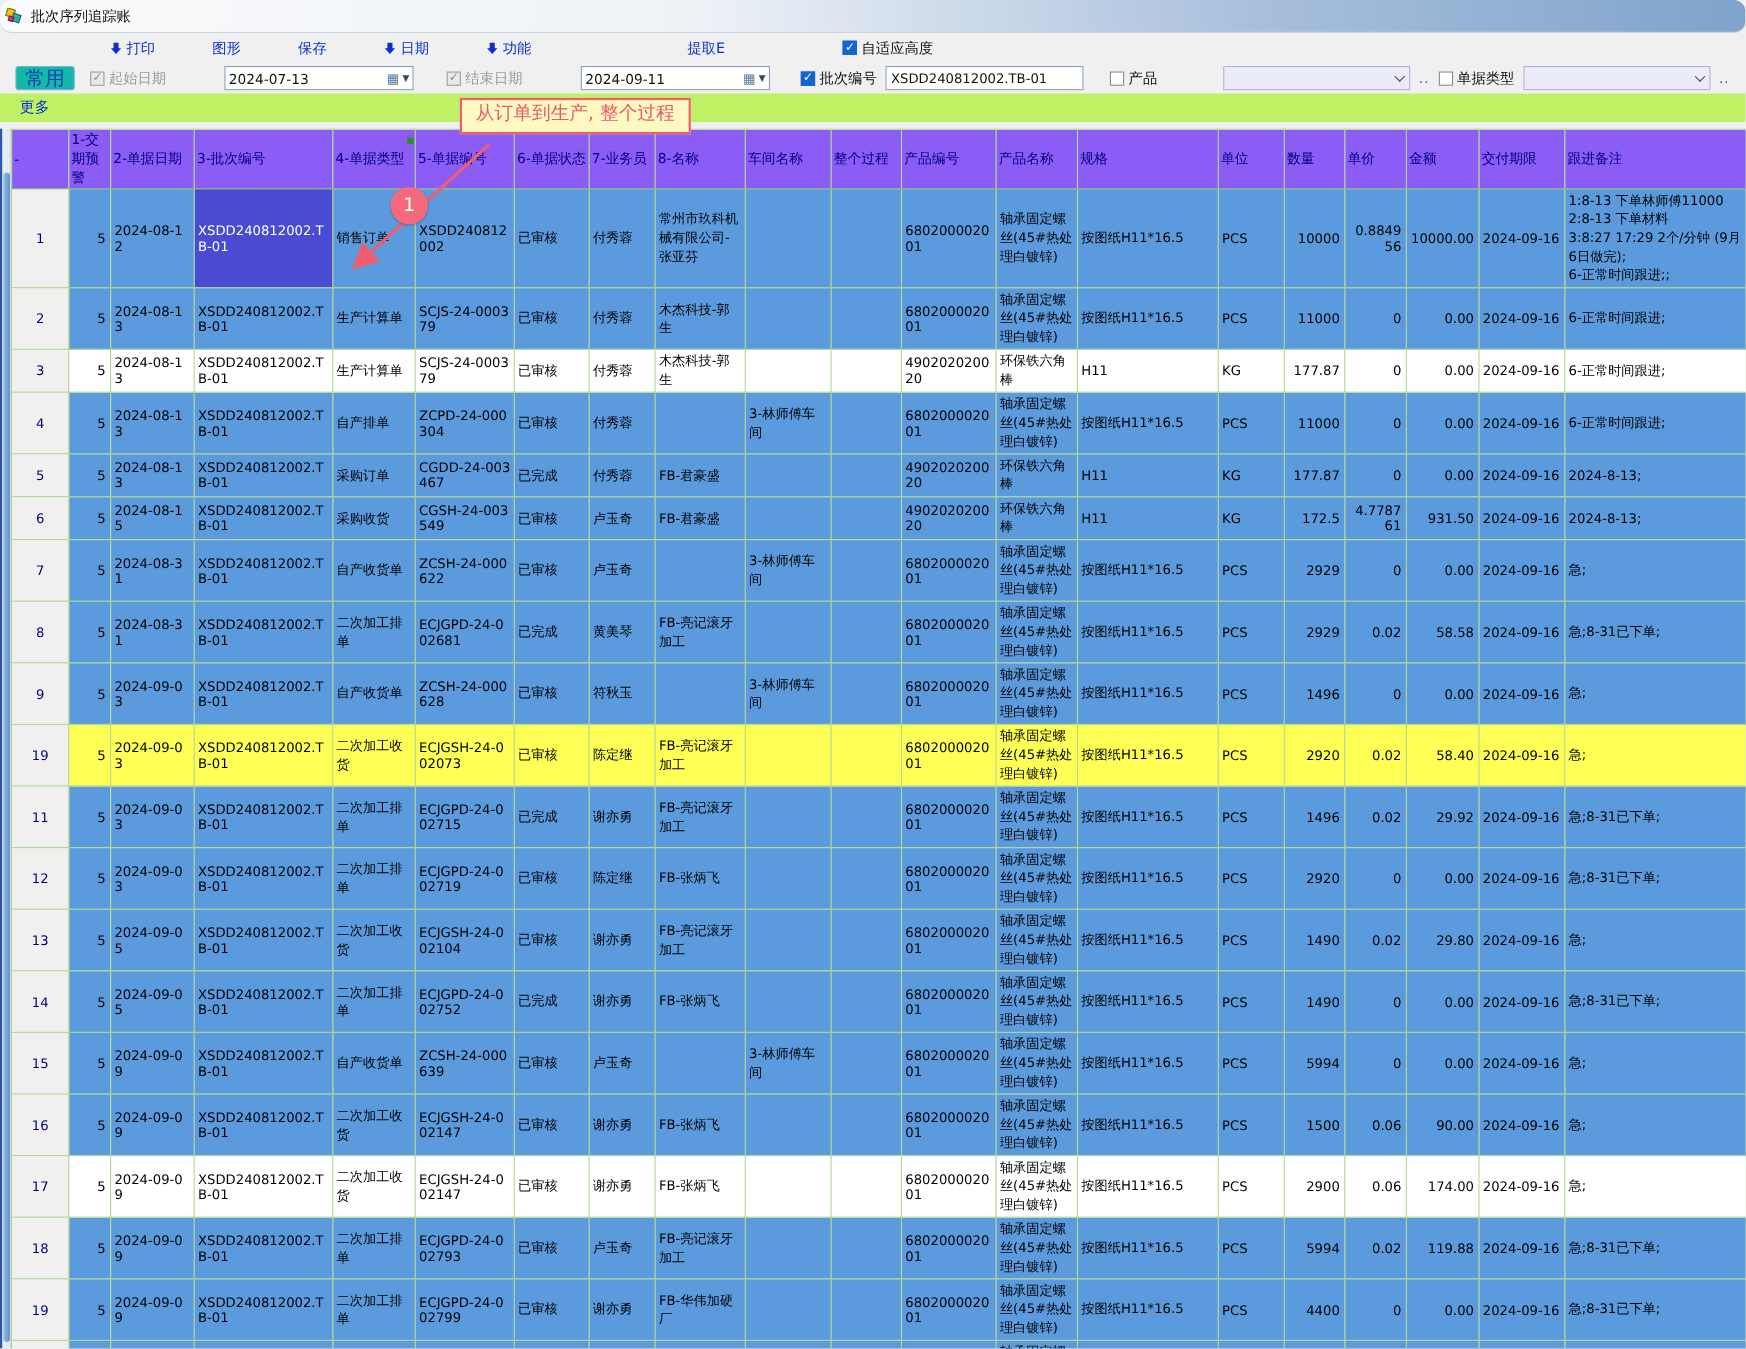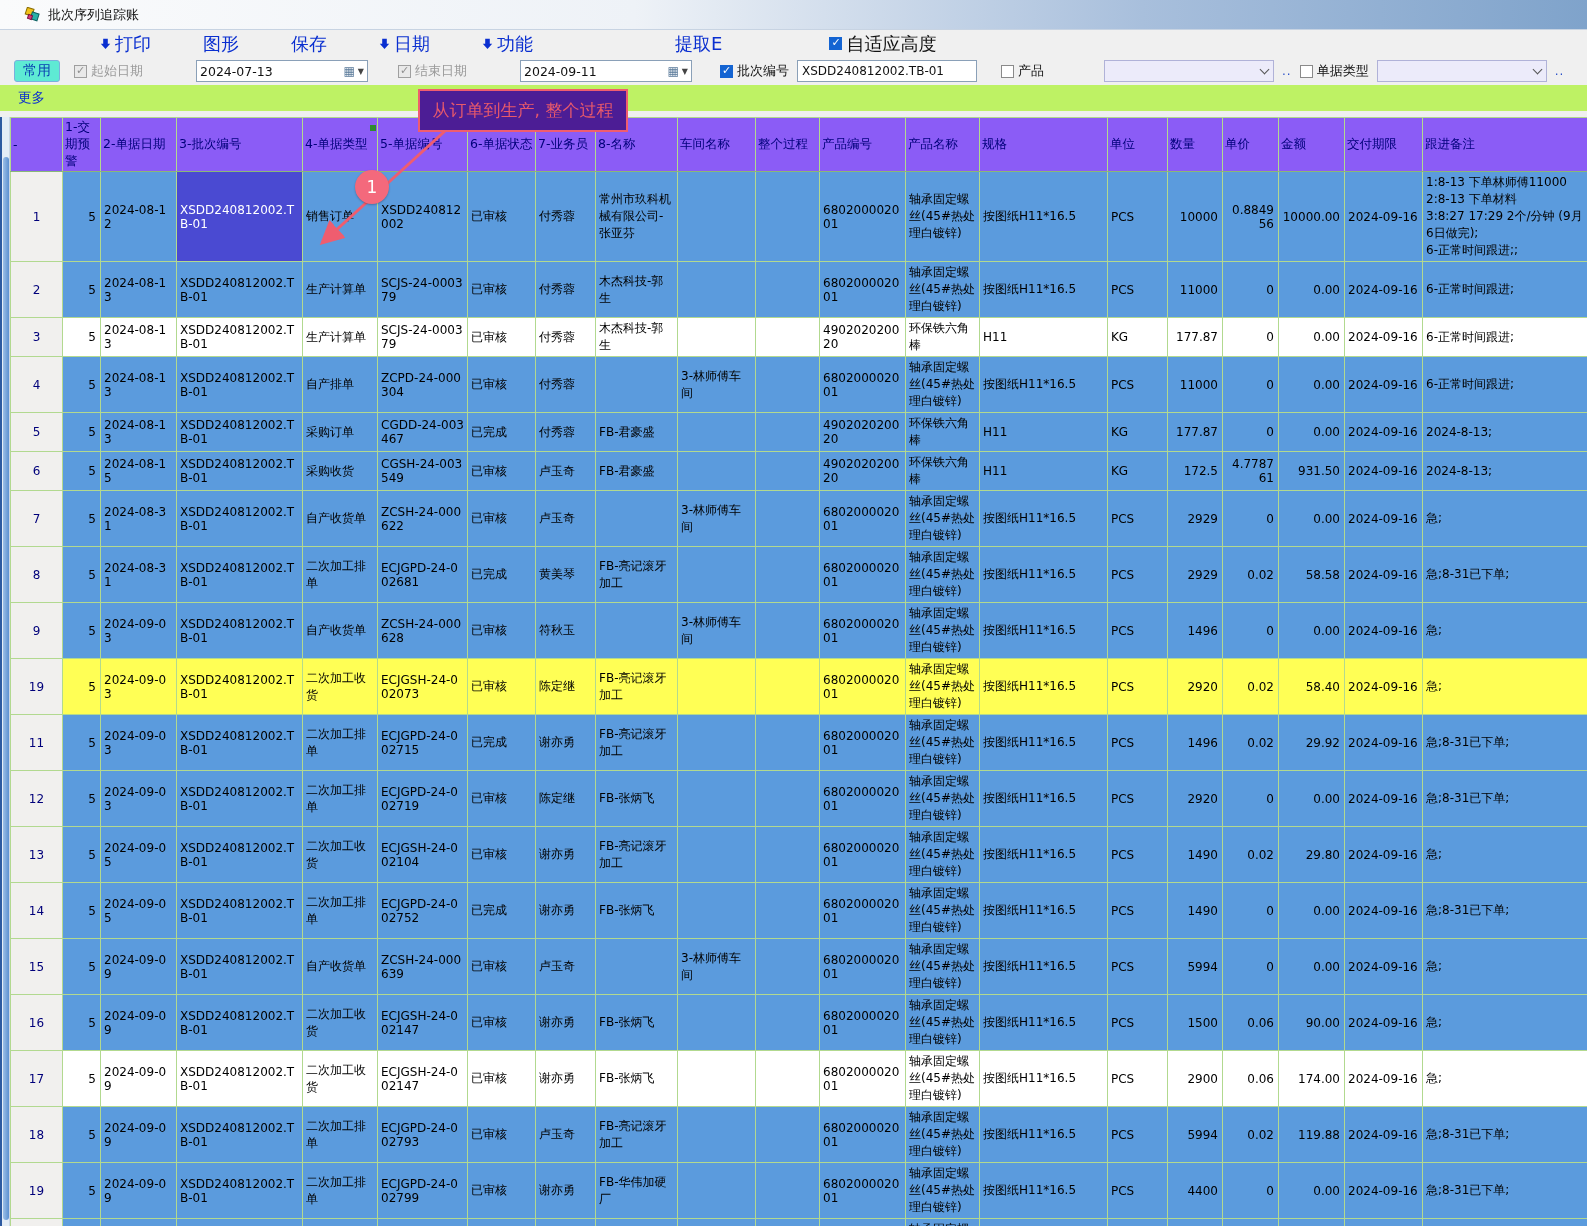--- a/index.html
+++ b/index.html
@@ -1,39 +1,40 @@
 <!DOCTYPE html>
 <html><head>
 <meta charset="utf-8">
 <style>
   * { margin:0; padding:0; box-sizing:border-box; }
   html,body { width:1587px; height:1226px; overflow:hidden; }
   body { font-family:"DejaVu Sans", sans-serif; background:#f0f0f0; position:relative; font-size:12px; }
 
   
   .titlebar{
-    height:30px; display:flex; align-items:center; padding-left:24px; gap:6px;
+    height:30px; display:flex; align-items:center; padding-left:4px; gap:6px;
     background:linear-gradient(to right,#fafbfc 0%,#eef2f7 40%,#a8bfdc 72%,#7fa3cb 100%);
     border-bottom:1px solid #c7d3e2;
+    border-radius:11px;
   }
   .title-text{ font-size:13px; color:#111; }
   .toolbar{
     height:27px; display:flex; align-items:center; background:#f0f0f0; padding-left:100px; gap:0;
   }
-  .tb-item{ display:flex; align-items:center; gap:4px; color:#0a2fd0; font-size:18px; cursor:default; margin-right:52px;}
+  .tb-item{ display:flex; align-items:center; gap:4px; color:#0a2fd0; font-size:13px; cursor:default; margin-right:52px;}
   .arrow-dn svg{ display:block; }
   .chk{ width:13px; height:13px; border:1px solid #8a8a8a; background:#fff; display:inline-block; position:relative; flex:0 0 auto;}
   .chk.checked{ background:#1464d2; border-color:#1464d2; }
   .chk.checked::after{ content:"✓"; position:absolute; left:1px; top:-2px; color:#fff; font-size:11px; font-weight:bold;}
   .chk.dis{ background:#e9e9e9; border-color:#9f9f9f; }
   .chk.dis::after{ content:"✓"; position:absolute; left:1px; top:-2px; color:#8f8f8f; font-size:11px; font-weight:bold;}
 
   .filterbar{ height:28px; display:flex; align-items:center; background:#f0f0f0; padding-left:14px; gap:8px; }
-  .btn-common{ height:22px; padding:0 8px; background:#5eead4; border:1px solid #7ab0dd; border-radius:3px;
-    color:#0a3fb0; font-size:14px; display:flex; align-items:center; }
+  .btn-common{ height:22px; padding:0 8px; background:#14b8a6; border:1px solid #7ab0dd; border-radius:3px;
+    color:#0a3fb0; font-size:18px; display:flex; align-items:center; }
   .flt-label{ font-size:13px; color:#9a9a9a; display:flex; align-items:center; gap:4px; }
   .flt-label.on{ color:#111; }
   .datebox{ width:172px; height:22px; background:#fff; border:1px solid #8aa0b8; display:flex; align-items:center; padding:0 3px; font-size:12.5px; color:#111;margin-left:45px; }
   .datebox .sp{ flex:1; }
   .cal{ color:#5a7a9a; font-size:12px; }
   .dd{ color:#444; font-size:8px; margin-left:3px;}
   .txtbox{ width:180px; height:22px; background:#fff; border:1px solid #8aa0b8; display:flex; align-items:center; padding:0 4px; font-size:12px; color:#111;}
   .combo{ width:170px; height:22px; background:#ecebfa; border:1px solid #b0b2d8; display:flex; align-items:center; justify-content:flex-end; padding-right:5px;}
   .chev{ width:7px; height:7px; border-right:1.6px solid #555; border-bottom:1.6px solid #555; transform:rotate(45deg); margin-top:-3px;}
   .dots{ color:#2a50c8; font-size:12px; letter-spacing:1px;}
@@ -55,22 +56,22 @@
   tr.bg-blue td{ background:#5b9bdd; }
   tr.bg-white td{ background:#ffffff; }
   tr.bg-yellow td{ background:#ffff55; }
   tr td.rowno{ background:#f1f0ee !important; }
   td.sel{ background:#4a4ad2 !important; color:#fff; }
   td.al-r{ text-align:right; padding-right:4px;}
   td.al-c{ text-align:center; }
   tbody td{ color:#000; }
 
   
-  .ann-box{ position:absolute; left:418px; top:89px; width:210px; height:43px;
-    border:2px solid #ef5d6f; background:#4c1d95; display:flex; align-items:center; justify-content:center;
+  .ann-box{ position:absolute; left:418px; top:89px; width:210px; height:33px;
+    border:2px solid #ef5d6f; background:#fef9c3; display:flex; justify-content:center;
     color:#e8596b; font-size:17px; z-index:30;}
   .ann-svg{ position:absolute; left:280px; top:85px; width:360px; height:185px; z-index:29; pointer-events:none;}
   .ann-badge{ position:absolute; left:355px; top:170px; width:34px; height:34px; border-radius:50%;
     background:#f4697c; color:#fff; display:flex; align-items:center; justify-content:center;
     font-size:17px; z-index:31; box-shadow:0 1px 2px rgba(0,0,0,.25);}
   .green-dot{ position:absolute; left:370px; top:125px; width:6px; height:6px; background:#2e8b2e; z-index:20;}
 </style>
 </head>
 <body>
 

